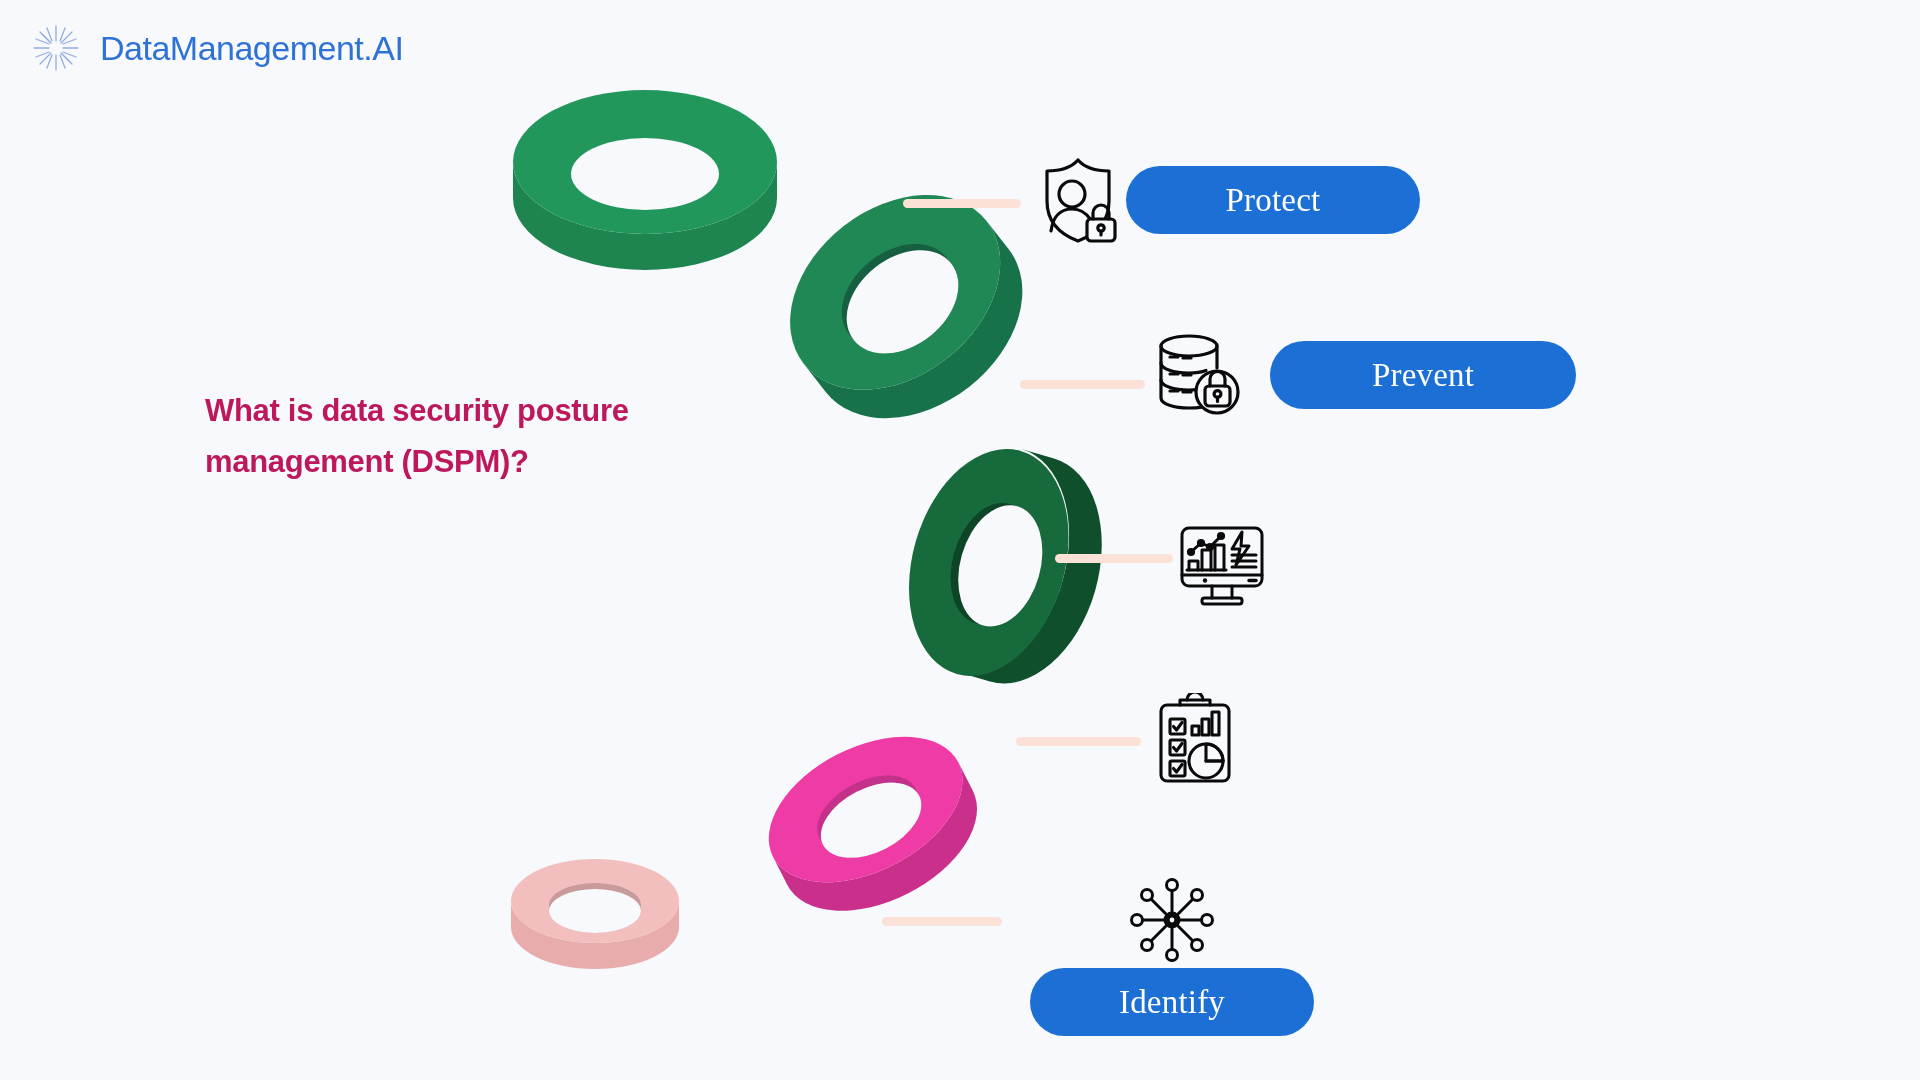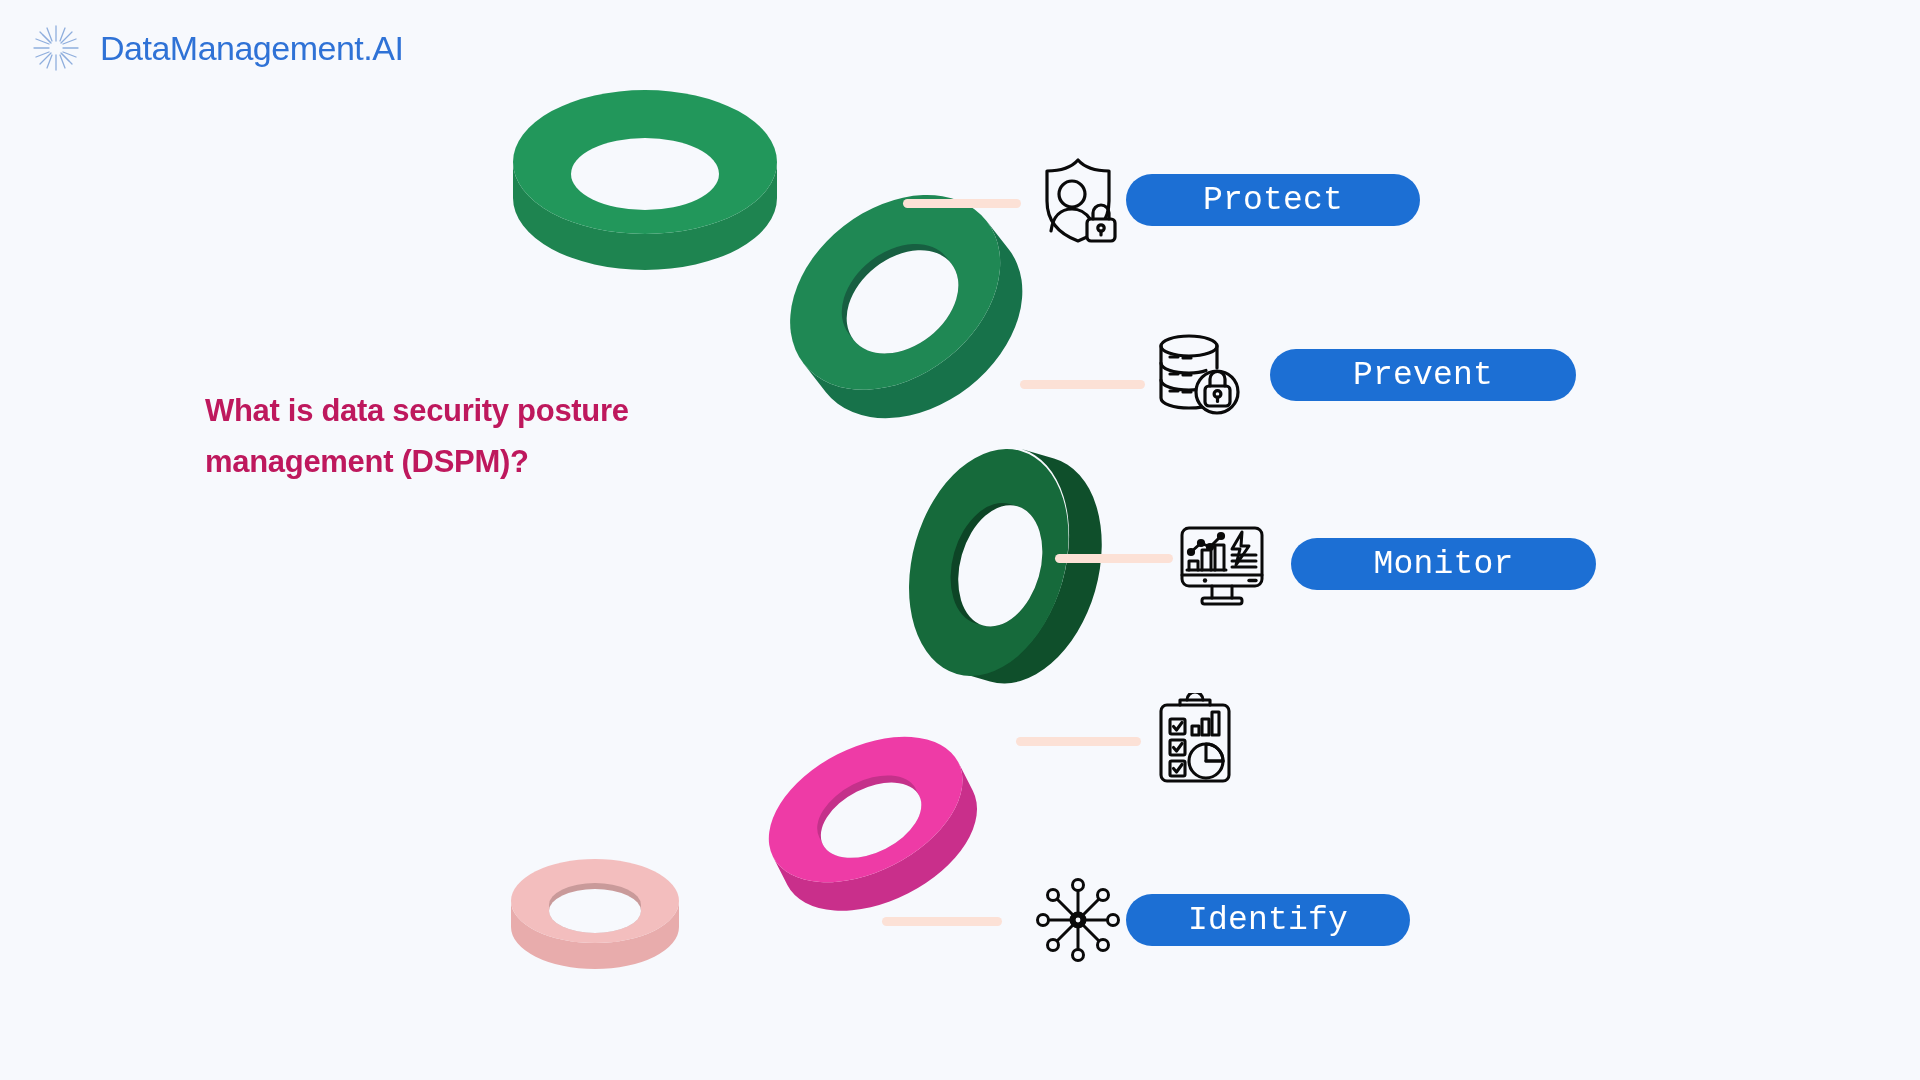--- a/index.html
+++ b/index.html
@@ -55,40 +55,40 @@
   
   .row { position:absolute; display:flex; align-items:center; }
   .row-icon {
     width:96px; height:96px;
     flex:0 0 auto;
     display:flex; align-items:center; justify-content:center;
   }
   .row-icon svg { display:block; }
   .pill {
     display:flex; align-items:center; justify-content:center;
-    height:52px;
+    height:68px;
     border-radius:34px;
     background:#1C6FD4;
     color:#ffffff;
     font-size:33px;
     font-weight:400;
     letter-spacing:0.2px;
     padding:0 34px;
     white-space:nowrap;
     border:none;
     cursor:pointer;
-    font-family:Liberation Mono, monospace;
+    font-family:Liberation Serif, serif;
   }
 
   
   #row-protect    { left:1030px; top:152px; }
   #row-prevent    { left:1150px; top:327px; }
   #row-monitor    { left:1175px; top:516px; }
   #row-assessment { left:1150px; top:692px; }
-  #row-identify   { left:1030px; top:872px; }
+  #row-identify   { left:1030px; top:872px;flex-direction:column; }
 
   #row-protect .pill    { width:294px; }
   #row-prevent .pill    { width:306px; margin-left:24px; }
   #row-monitor .pill    { width:305px; margin-left:20px; }
   #row-assessment .pill { width:334px; margin-left:26px; }
   #row-identify .pill   { width:284px; }
 
   
   #conn-protect    { left:903px; top:199px; width:118px; }
   #conn-prevent    { left:1020px; top:380px; width:125px; }
@@ -236,21 +236,20 @@
       <circle cx="15" cy="35" r="2.6"></circle>
       <circle cx="25" cy="26" r="2.6"></circle>
       <circle cx="34" cy="30" r="2.6"></circle>
       <circle cx="45" cy="19" r="2.6"></circle>
 
       <path d="M66 15 L56 32 L64 32 L60 48 L73 29 L65 29 Z"></path>
 
       <path d="M56 38 L80 38 M56 44 L80 44 M56 50 L80 50"></path>
     </svg>
   </span>
-  <button class="pill">Monitor</button>
 </div>
 
 <div class="row" id="row-assessment">
   <span class="row-icon">
     <svg width="94" height="94" viewBox="0 0 94 94" fill="none" stroke="#0A0A0A" stroke-width="3.1" stroke-linejoin="round" stroke-linecap="round" aria-hidden="true">
       <rect x="10" y="12" width="68" height="76" rx="6"></rect>
       <path d="M29 12 L29 7 L59 7 L59 12"></path>
       <path d="M36 7 A8 8 0 0 1 52 7"></path>
 
       <rect x="19" y="26" width="15" height="15" rx="1.5"></rect>

